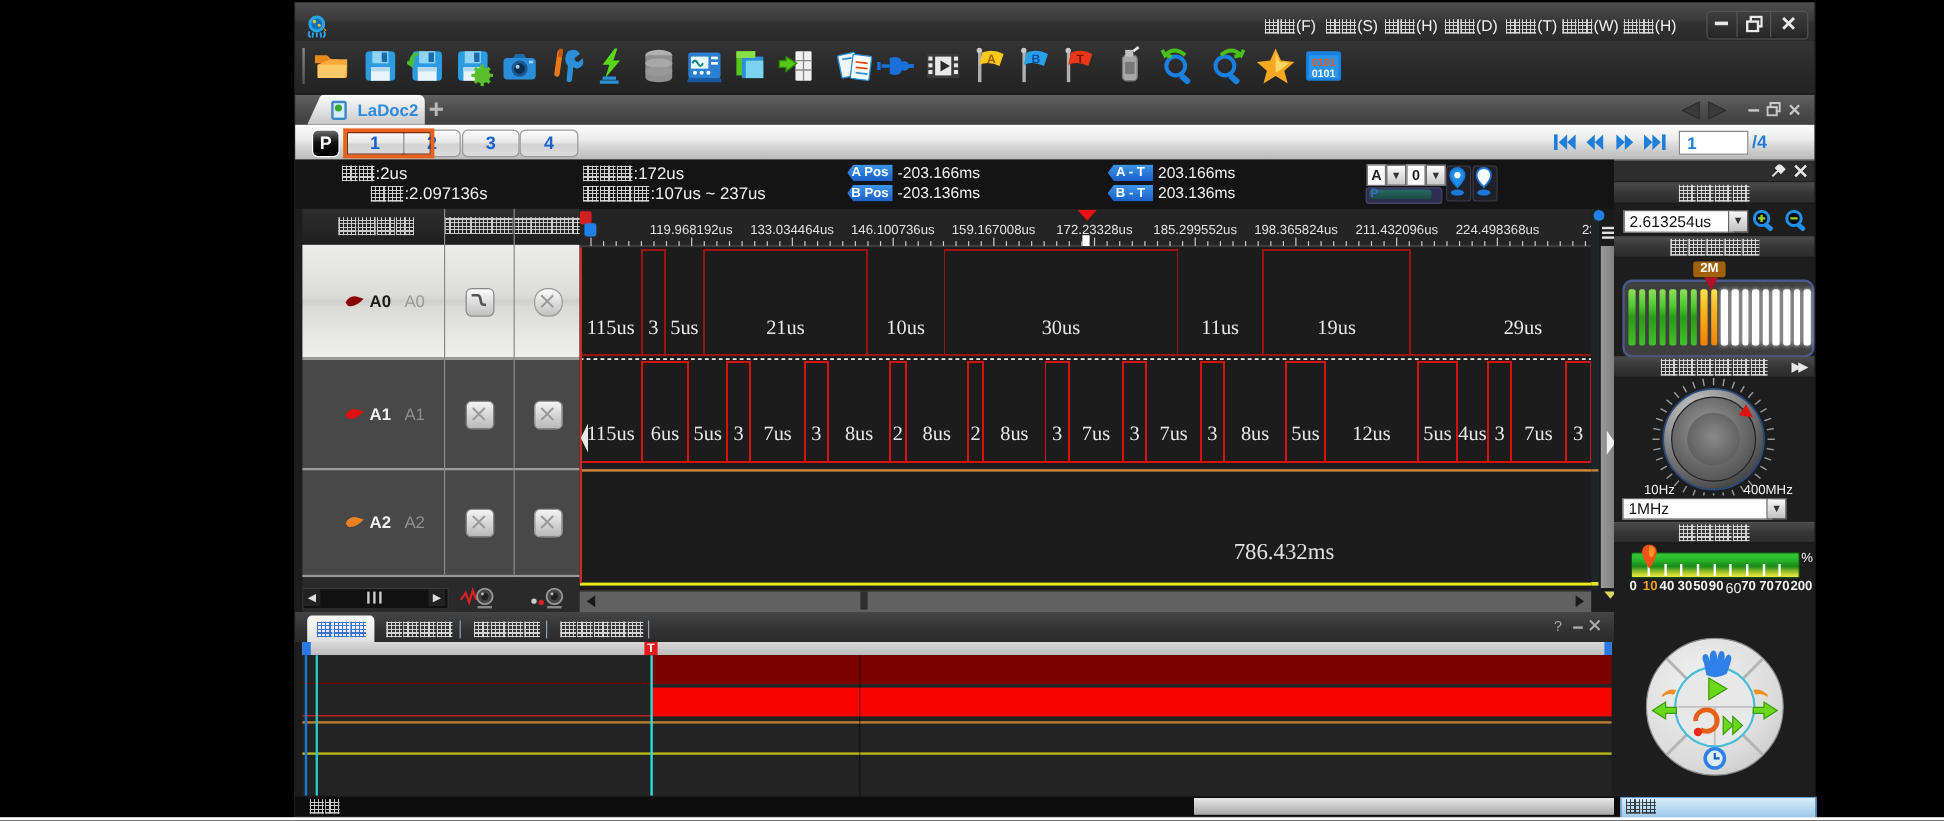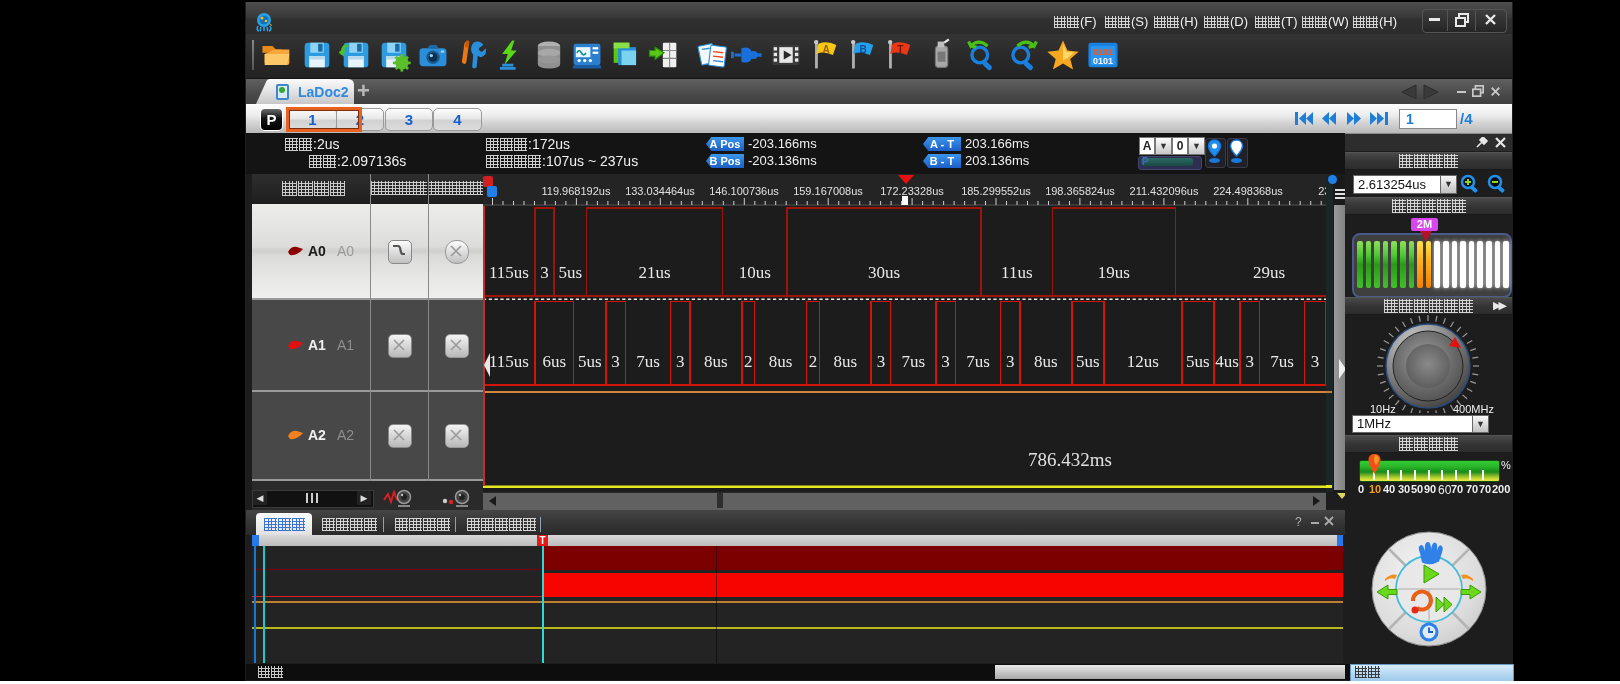--- a/index.html
+++ b/index.html
@@ -692,21 +692,21 @@
       <rect x="13" y="11" width="8" height="4" rx="1.5" transform="rotate(40 13 11)" fill="#2090e8"></rect>
       <path d="M6 8 h6" stroke="#8fd820" stroke-width="2"></path>
     </svg>
 <div class="a hdr" style="left:1345px;top:197px;width:167px;height:16px;">
       <i class="cj" style="width:14px;height:14px;margin-right:1px;color:#f0f0f0;"></i>
       <i class="cj" style="width:14px;height:14px;margin-right:1px;color:#f0f0f0;"></i>
       <i class="cj" style="width:14px;height:14px;margin-right:1px;color:#f0f0f0;"></i>
       <i class="cj" style="width:14px;height:14px;margin-right:1px;color:#f0f0f0;"></i>
       <i class="cj" style="width:14px;height:14px;margin-right:0px;color:#f0f0f0;"></i>
     </div>
-<div class="a" style="left:1411px;top:218px;width:27px;height:13px;background:#d946ef;border-radius:2px;color:#fff;font-size:11px;font-weight:bold;text-align:center;line-height:13px;">2M</div>
+<div class="a" style="left:1411px;top:218px;width:27px;height:13px;background:#a16207;border-radius:2px;color:#fff;font-size:11px;font-weight:bold;text-align:center;line-height:13px;">2M</div>
 <div class="a" style="left:1352px;top:233px;width:156px;height:61px;background:#3f3f3f;border:2px solid #4a5a8a;border-radius:8px;"></div>
 <div class="a" style="left:1420px;top:231px;width:0;height:0;border-left:6px solid transparent;border-right:6px solid transparent;border-top:11px solid #b01228;"></div>
 <div class="a" style="left:1357.0px;top:241px;width:5.6px;height:47px;border-radius:2px;background:linear-gradient(180deg,#8ee05a 0%,#4ec832 30%,#2a9a18 50%,#43c02a 100%);"></div>
 <div class="a" style="left:1365.6px;top:241px;width:5.6px;height:47px;border-radius:2px;background:linear-gradient(180deg,#8ee05a 0%,#4ec832 30%,#2a9a18 50%,#43c02a 100%);"></div>
 <div class="a" style="left:1374.2px;top:241px;width:5.6px;height:47px;border-radius:2px;background:linear-gradient(180deg,#8ee05a 0%,#4ec832 30%,#2a9a18 50%,#43c02a 100%);"></div>
 <div class="a" style="left:1382.8px;top:241px;width:5.6px;height:47px;border-radius:2px;background:linear-gradient(180deg,#8ee05a 0%,#4ec832 30%,#2a9a18 50%,#43c02a 100%);"></div>
 <div class="a" style="left:1391.4px;top:241px;width:5.6px;height:47px;border-radius:2px;background:linear-gradient(180deg,#8ee05a 0%,#4ec832 30%,#2a9a18 50%,#43c02a 100%);"></div>
 <div class="a" style="left:1400.0px;top:241px;width:5.6px;height:47px;border-radius:2px;background:linear-gradient(180deg,#8ee05a 0%,#4ec832 30%,#2a9a18 50%,#43c02a 100%);"></div>
 <div class="a" style="left:1408.6px;top:241px;width:5.6px;height:47px;border-radius:2px;background:linear-gradient(180deg,#8ee05a 0%,#4ec832 30%,#2a9a18 50%,#43c02a 100%);"></div>
 <div class="a" style="left:1417.2px;top:241px;width:5.6px;height:47px;border-radius:2px;background:linear-gradient(180deg,#ffe24a 0%,#ffb21a 40%,#f08000 100%);"></div>

